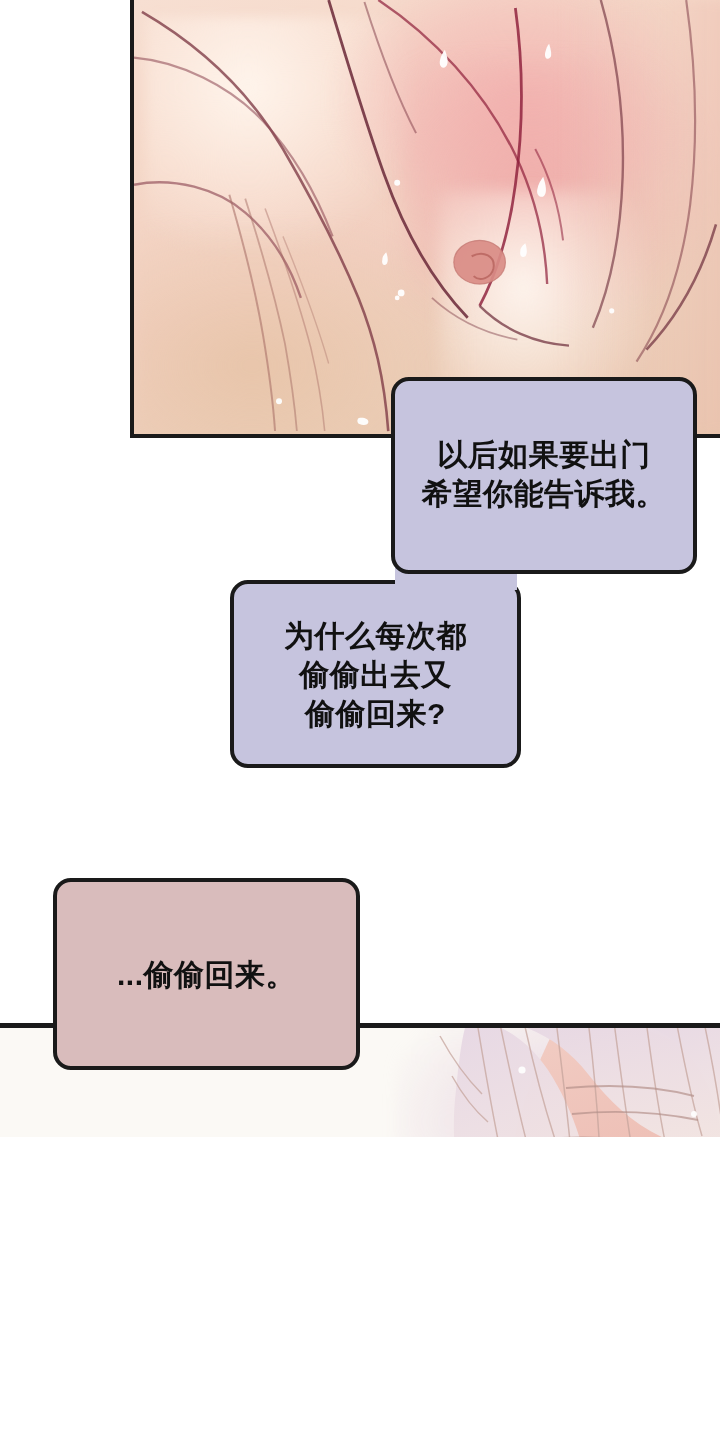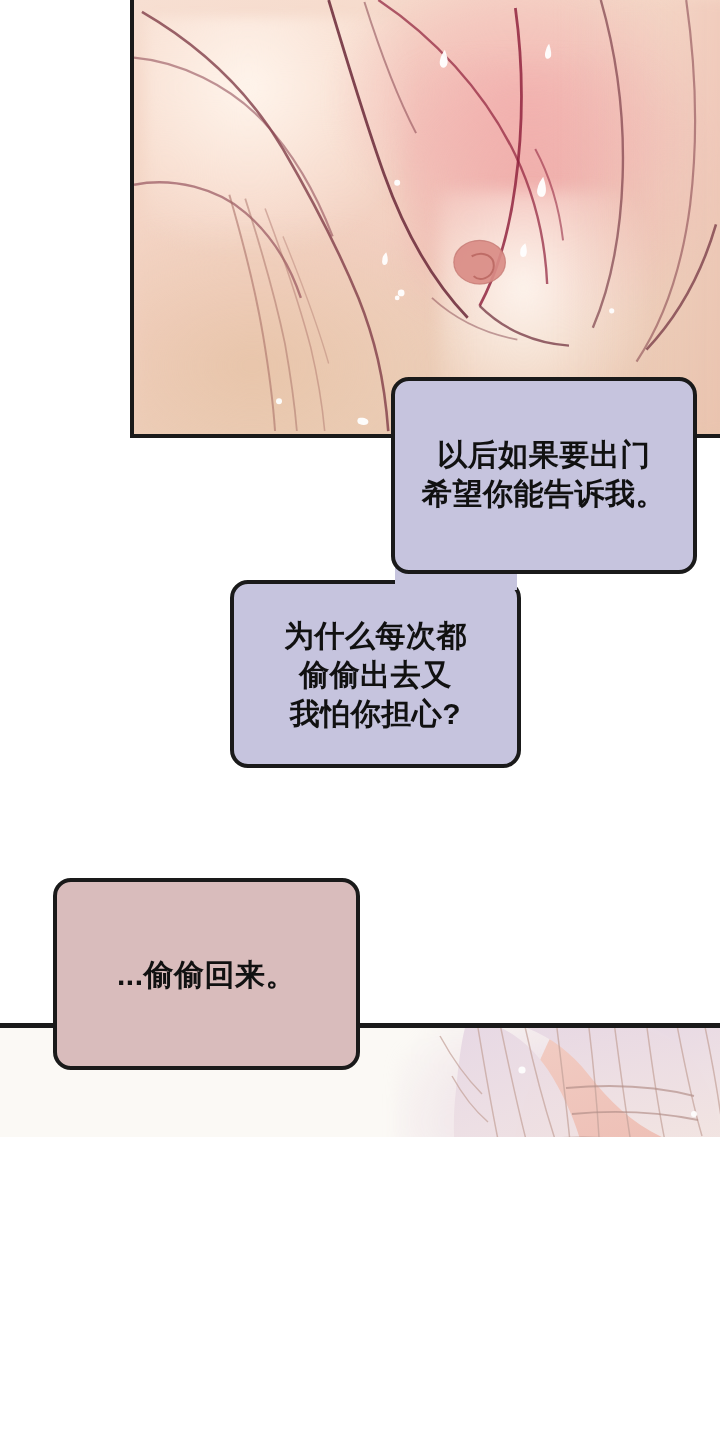--- a/index.html
+++ b/index.html
@@ -236,21 +236,21 @@
   <div class="bubble bubble-1">
     <div class="txt">以后如果要出门
 希望你能告诉我。</div>
   </div>
 
   <div class="bubble-seam"></div>
 
   <div class="bubble bubble-2">
     <div class="txt">为什么每次都
 偷偷出去又
-我怕你担心?</div>
+偷偷回来?</div>
   </div>
 
   <div class="bubble bubble-3">
     <div class="txt">...偷偷回来。</div>
   </div>
 
   <div class="panel-bottom">
     <div class="art">
       <div class="bg2"></div>
       <div class="hair-glow"></div>

